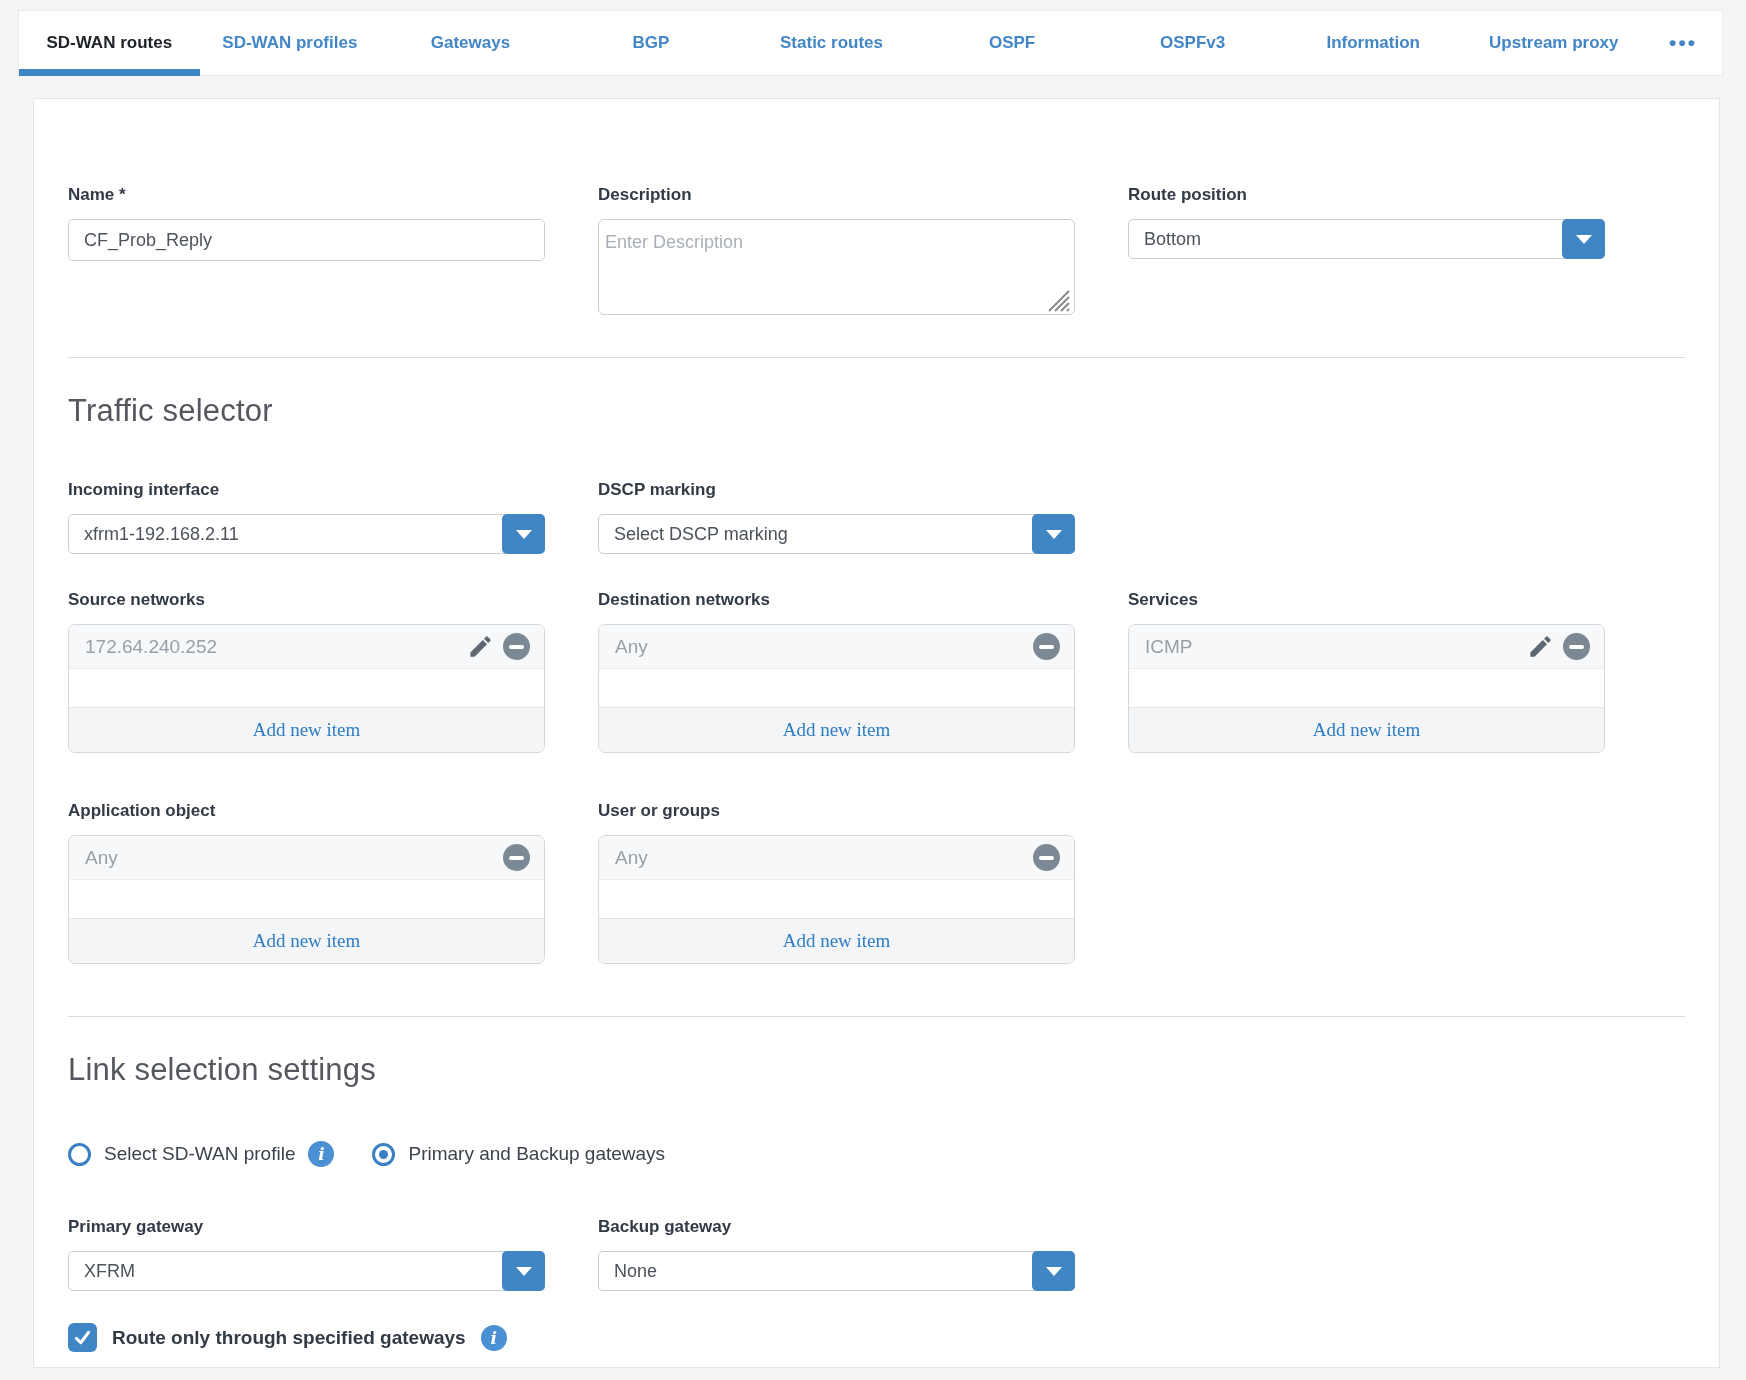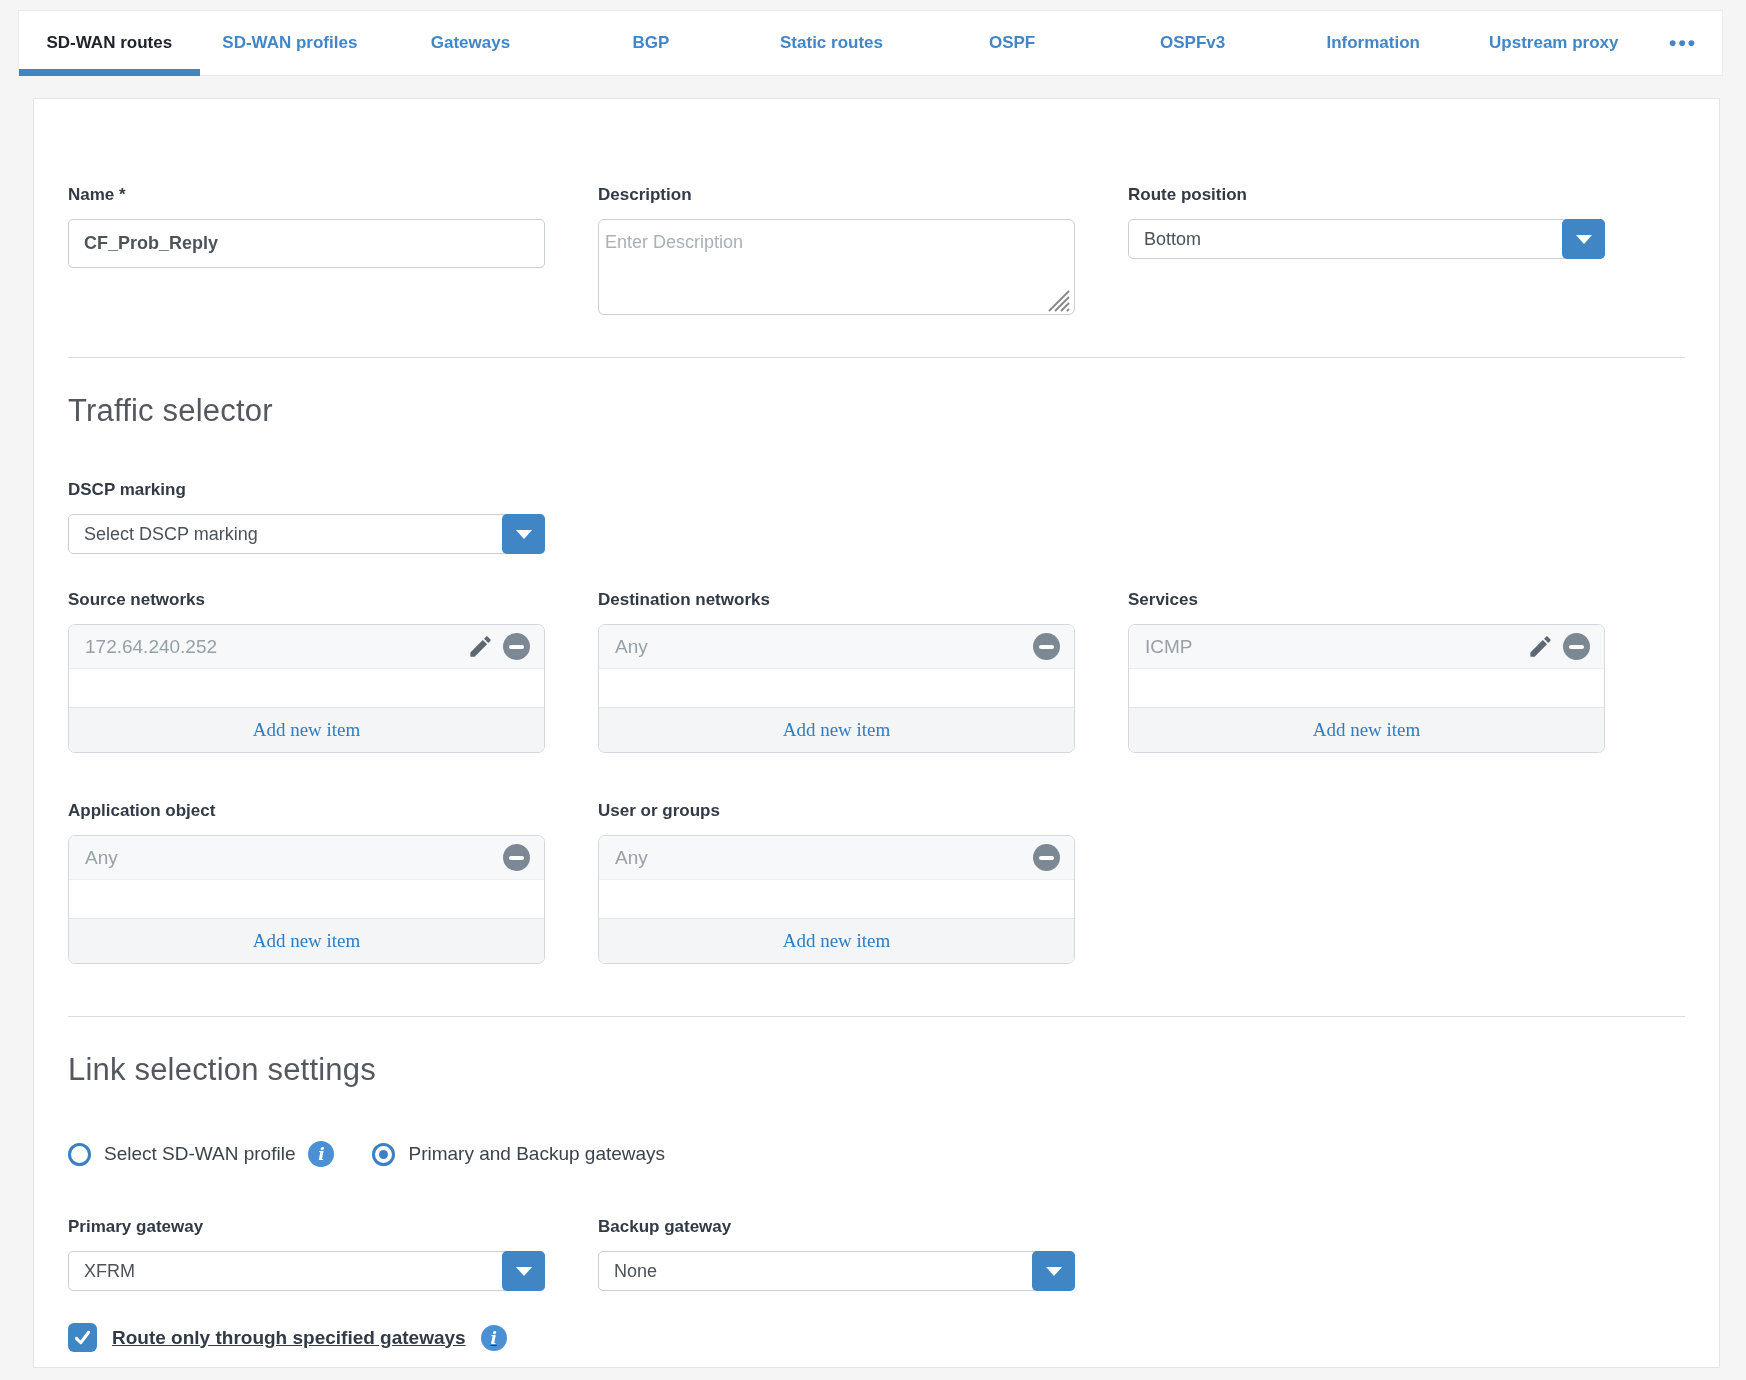--- a/index.html
+++ b/index.html
@@ -72,30 +72,29 @@
     display: block;
     font-size: 17px;
     font-weight: 700;
     color: #313a45;
     margin-bottom: 14px;
     line-height: 20px;
   }
 
   .text-input {
     width: 100%;
-    height: 49px;
+    height: 42px;
     border: 1px solid #c9ced3;
     border-radius: 5px;
     padding: 0 15px;
     font-family: "Liberation Sans", sans-serif;
     font-size: 18px;
     color: #4c535b;
     background: #fff;
     outline: none;
-    font-weight: bold;
   }
 
   .textarea-wrap { position: relative; width: 100%; }
   .textarea {
     width: 100%;
     height: 96px;
     border: 1px solid #c9ced3;
     border-radius: 6px;
     padding: 12px 6px;
     font-family: "Liberation Sans", sans-serif;
@@ -269,21 +268,20 @@
     font-size: 17px;
     cursor: pointer;
     flex: 0 0 auto;
   }
 
   .checkbox-row {
     margin-top: 32px;
     display: flex;
     align-items: center;
     gap: 15px;
-    text-decoration: underline;
   }
   .checkbox {
     width: 29px; height: 29px;
     border-radius: 6px;
     background: #3f86c5;
     display: flex;
     align-items: center;
     justify-content: center;
     cursor: pointer;
     flex: 0 0 auto;
@@ -335,20 +333,29 @@
         </span>
       </div>
     </div>
   </div>
 
   <hr class="divider">
 
   <h2 class="section-title">Traffic selector</h2>
 
   <div class="row3 mt-fields">
+    <div>
+      <label class="field-label">Incoming interface</label>
+      <div class="select">
+        <span>xfrm1-192.168.2.11</span>
+        <span class="select-btn">
+          <span class="caret-down"></span>
+        </span>
+      </div>
+    </div>
     <div>
       <label class="field-label">DSCP marking</label>
       <div class="select">
         <span>Select DSCP marking</span>
         <span class="select-btn">
           <span class="caret-down"></span>
         </span>
       </div>
     </div>
     <div></div>

